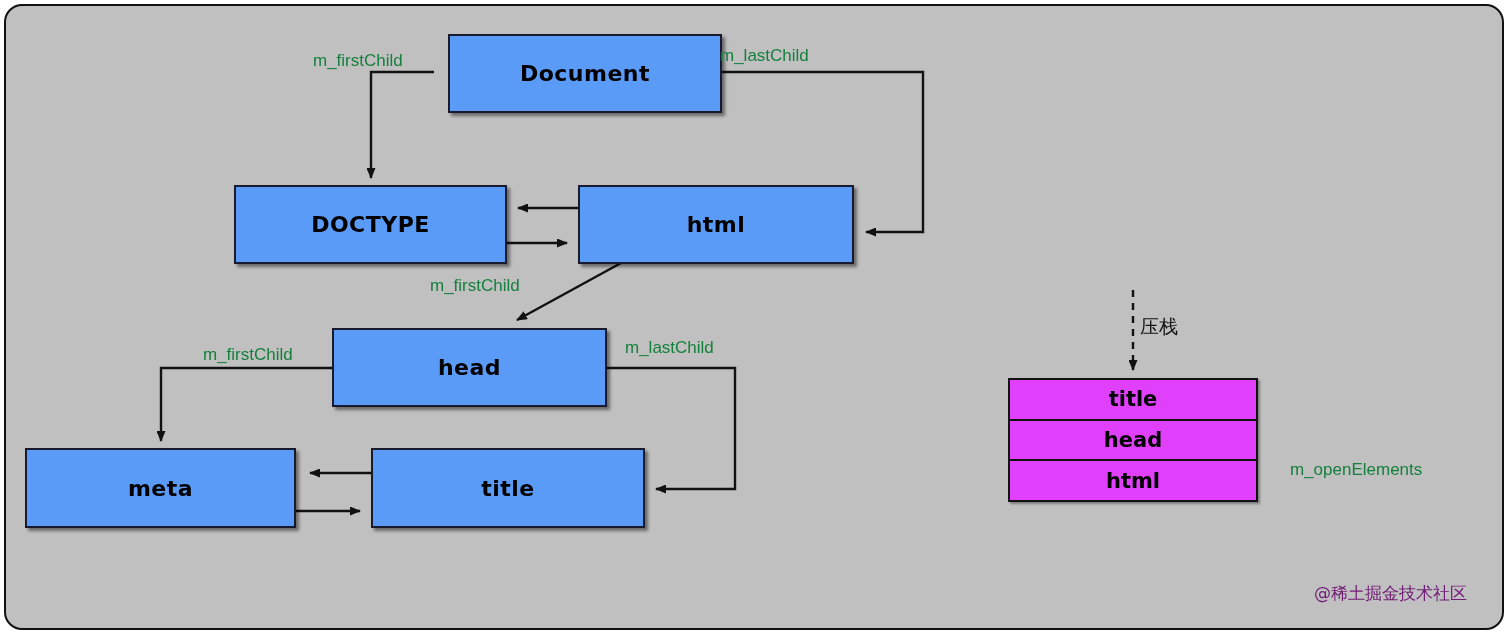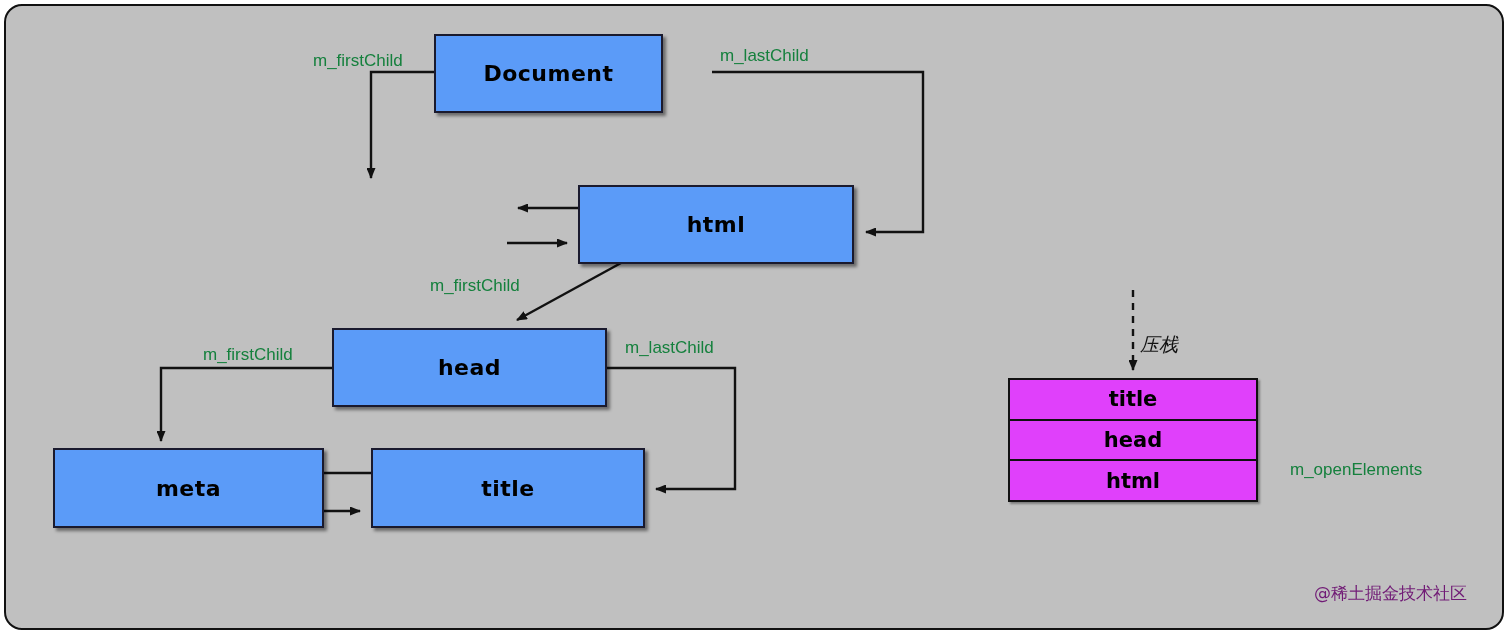--- a/index.html
+++ b/index.html
@@ -129,34 +129,37 @@
       <path d="M607,368 L735,368 L735,489 L656,489" marker-end="url(#ah)"></path>
 
       <path d="M371,473 L310,473" marker-end="url(#ah)"></path>
 
       <path d="M296,511 L360,511" marker-end="url(#ah)"></path>
 
       <path stroke-dasharray="7 6" d="M1133,290 L1133,370" marker-end="url(#ah)"></path>
     </g>
   </svg>
 
-  <div class="node" style="left:434px; top:34px; width:229px; height:79px;">
+  <div class="node" style="left:448px; top:34px; width:274px; height:79px;">
     <span>Document</span>
   </div>
 
+  <div class="node" style="left:234px; top:185px; width:273px; height:79px;">
+    <span>DOCTYPE</span>
+  </div>
 
   <div class="node" style="left:578px; top:185px; width:276px; height:79px;">
     <span>html</span>
   </div>
 
   <div class="node" style="left:332px; top:328px; width:275px; height:79px;">
     <span>head</span>
   </div>
 
-  <div class="node" style="left:25px; top:448px; width:271px; height:80px;margin-left:28px;">
+  <div class="node" style="left:25px; top:448px; width:271px; height:80px;">
     <span>meta</span>
   </div>
 
   <div class="node" style="left:371px; top:448px; width:274px; height:80px;">
     <span>title</span>
   </div>
 
   <div class="elabel" style="left:313px; top:51px;">m_firstChild</div>
 
   <div class="elabel" style="left:720px; top:46px;">m_lastChild</div>
@@ -172,18 +175,18 @@
       <span>title</span>
     </div>
     <div class="stack-row">
       <span>head</span>
     </div>
     <div class="stack-row">
       <span>html</span>
     </div>
   </div>
 
-  <div class="cjk" style="left:1140px; top:332px;font-style:italic;">压栈</div>
+  <div class="cjk" style="left:1140px; top:314px;">压栈</div>
 
   <div class="elabel" style="left:1290px; top:460px;">m_openElements</div>
 
   <div class="watermark" style="left:1314px; top:582px;">@稀土掘金技术社区</div>
 </div>
 
 </body></html>

